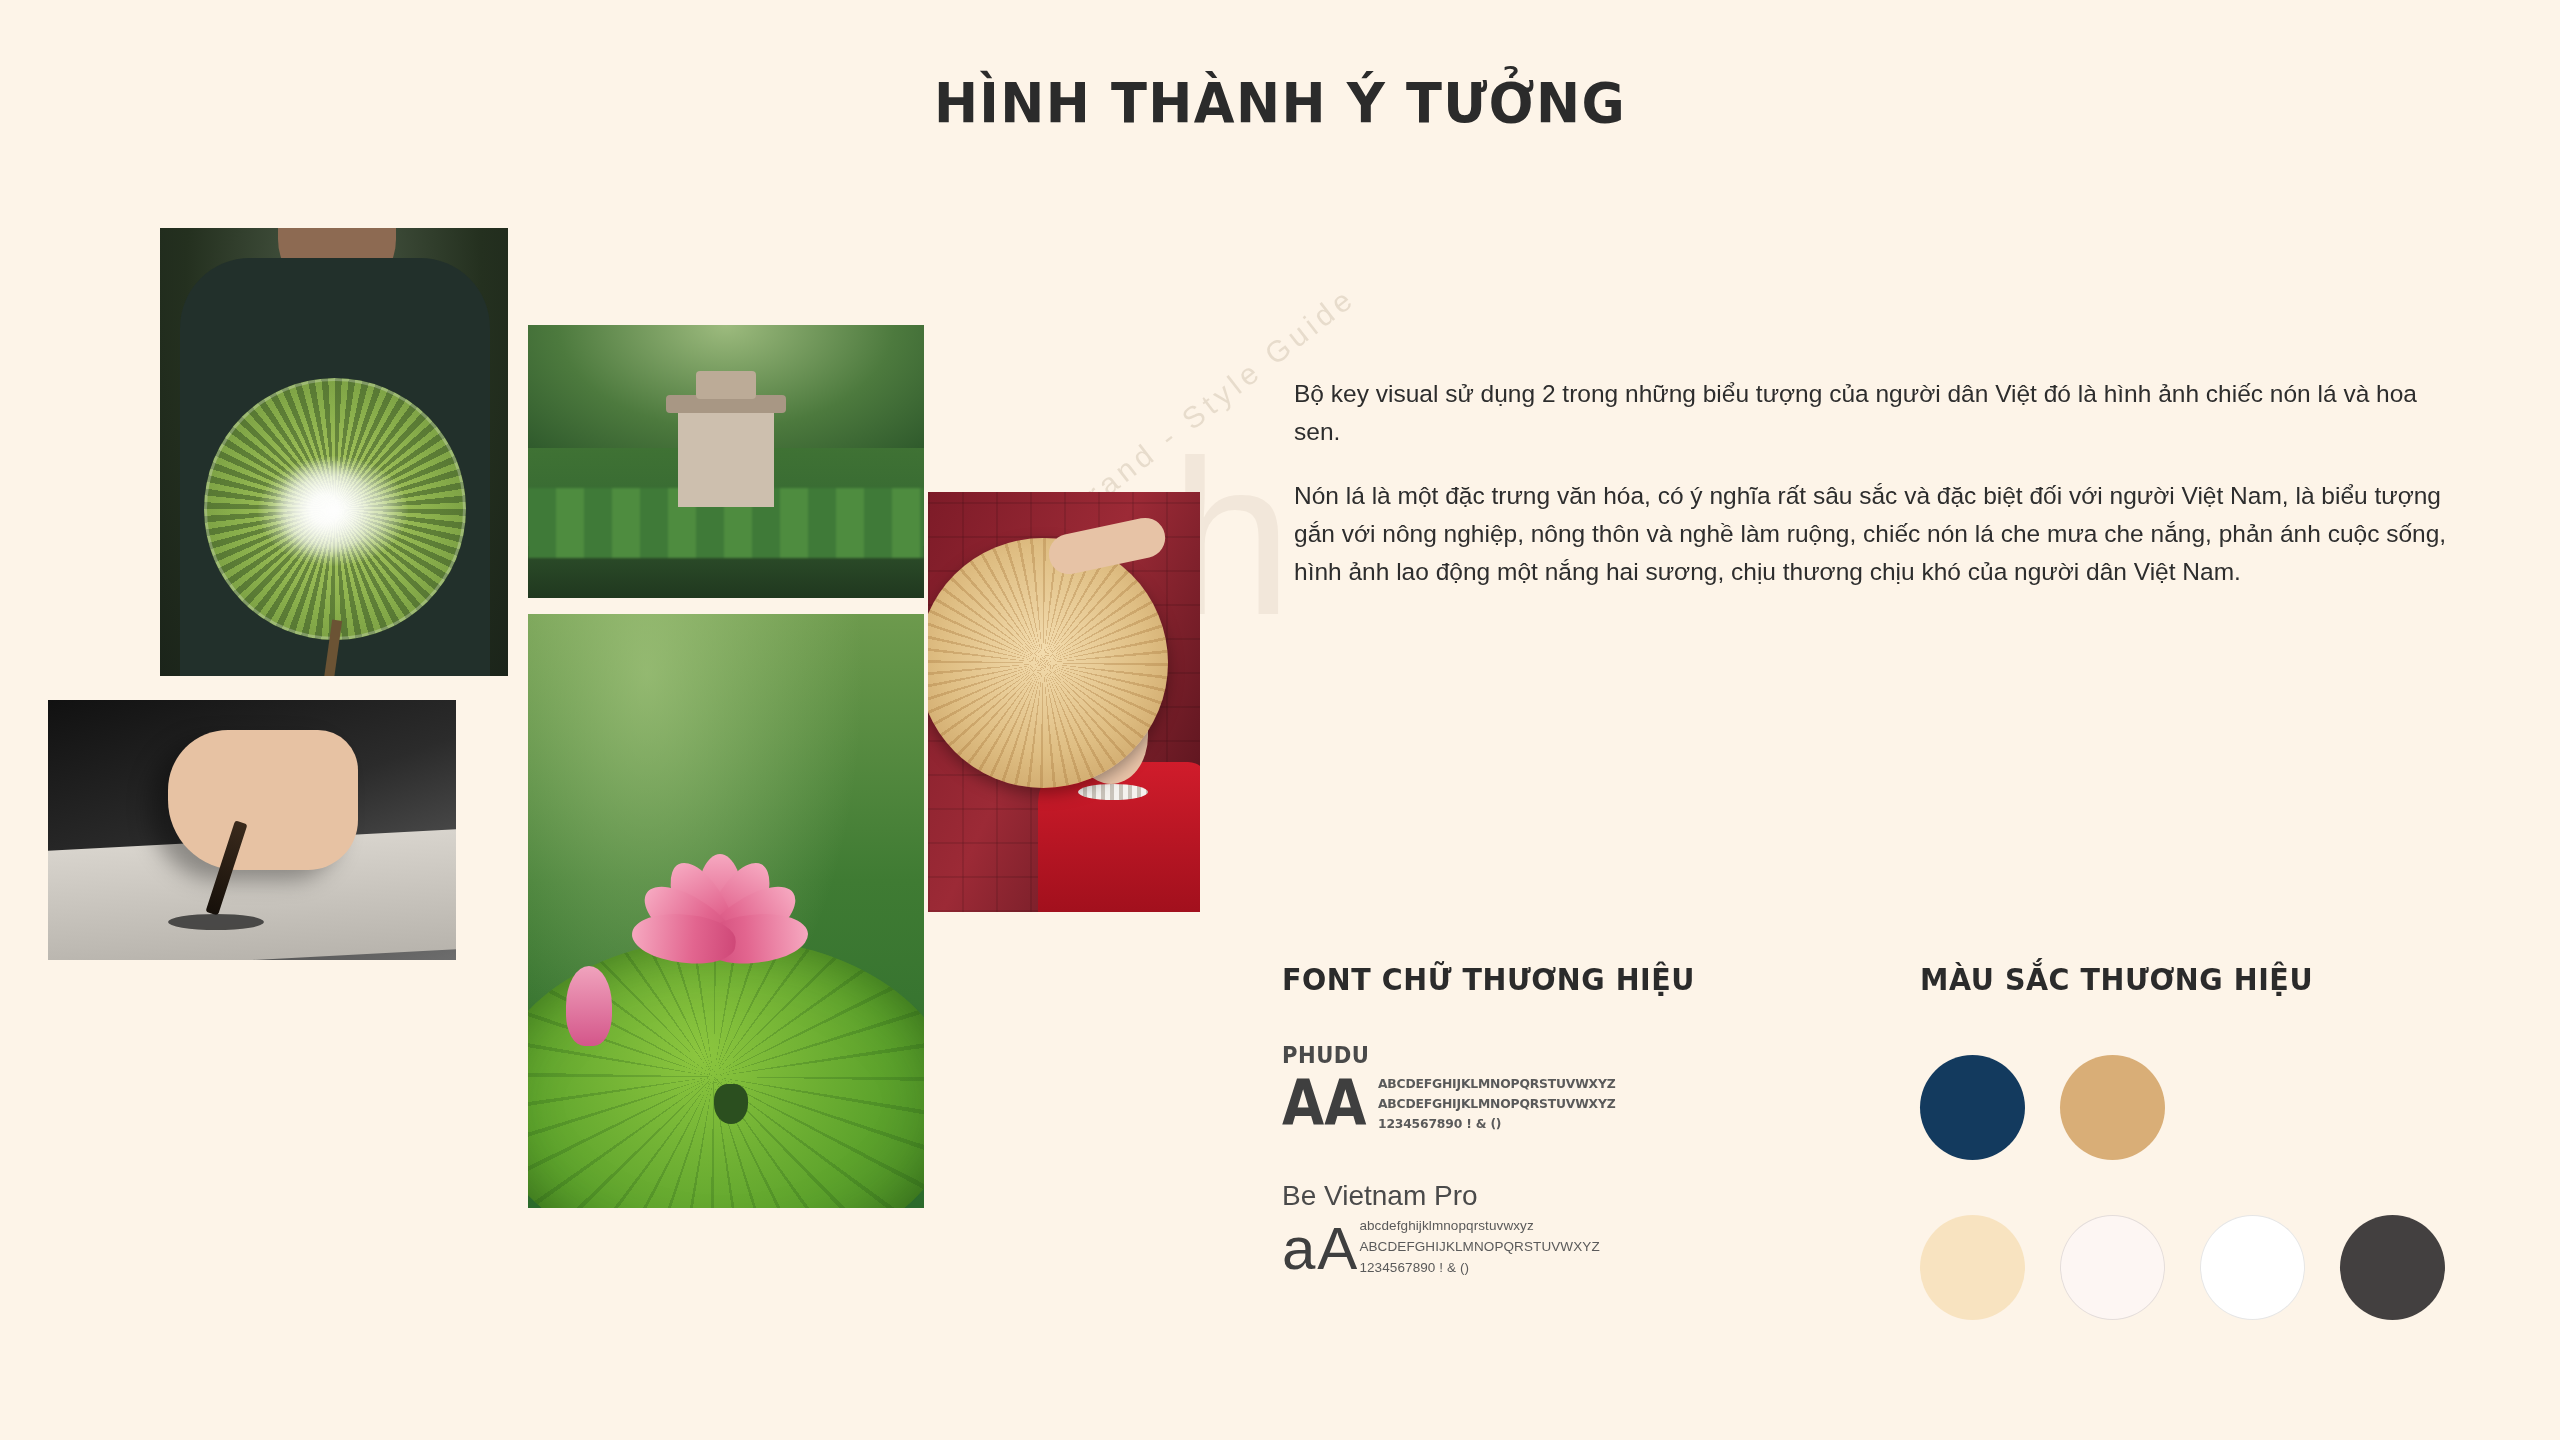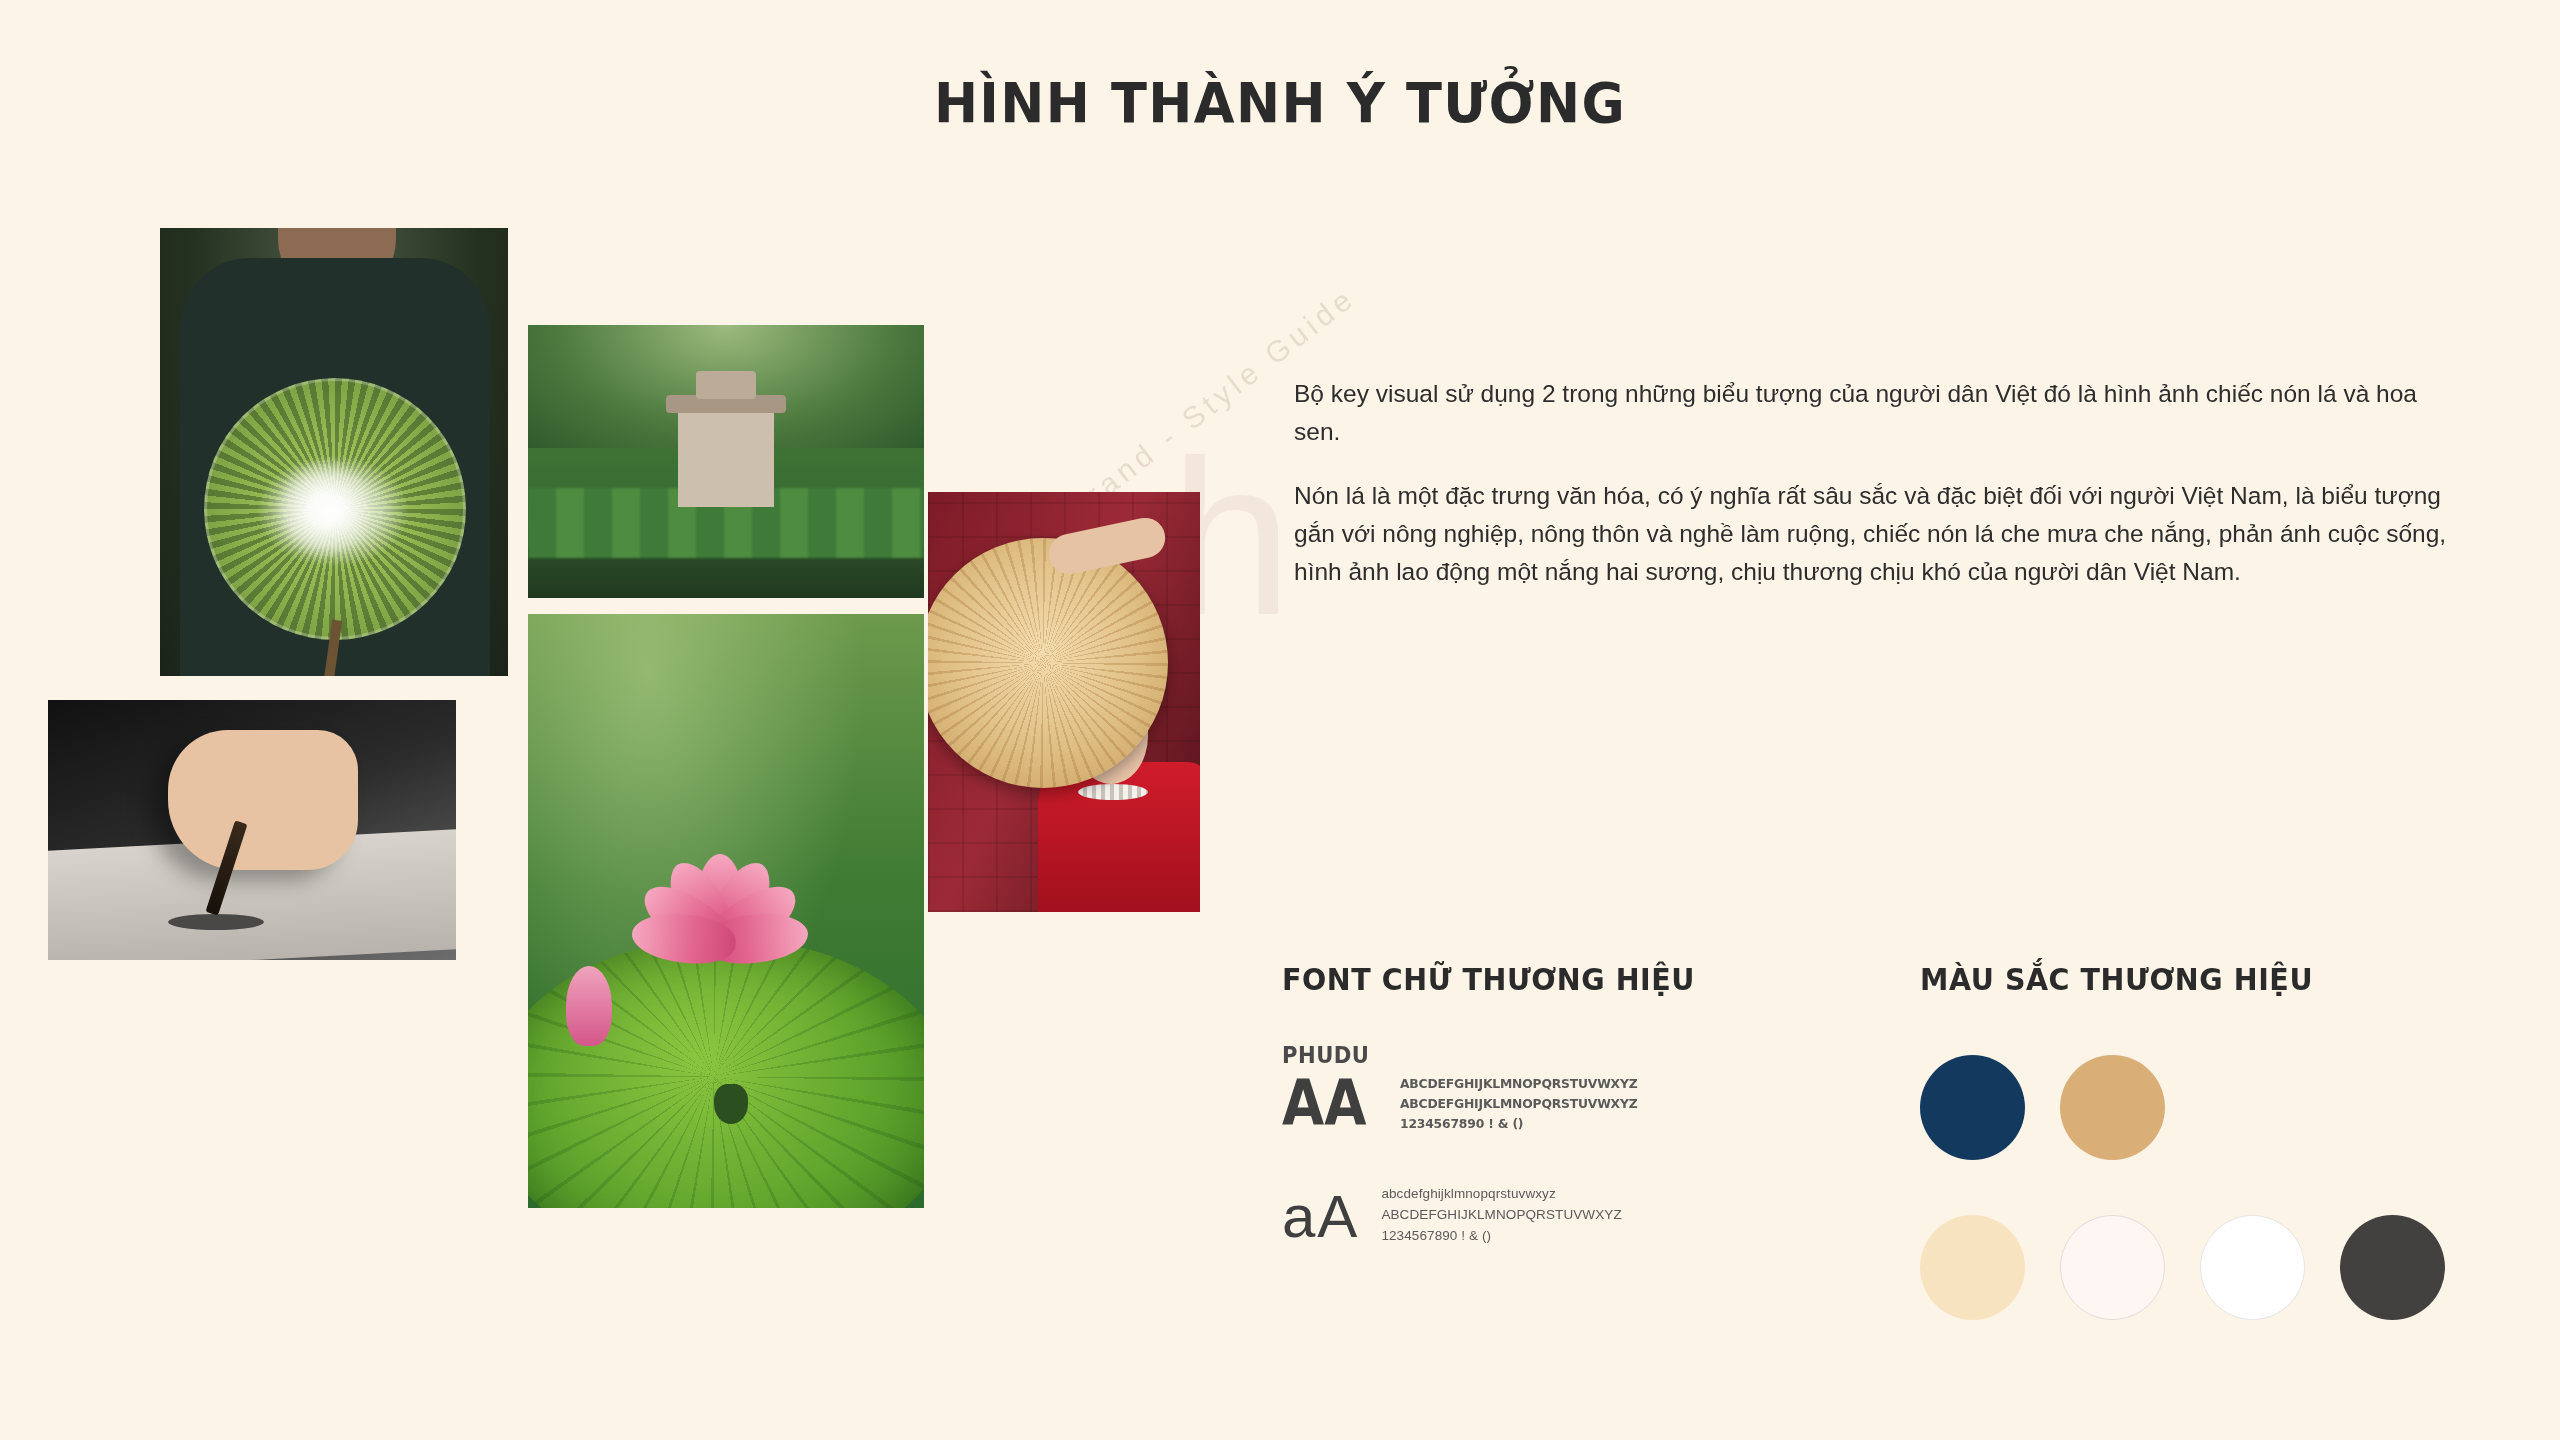--- a/index.html
+++ b/index.html
@@ -300,21 +300,20 @@
     transform-origin: left center;
   }
   .font-name-bvp {
     font-family: "Liberation Sans", sans-serif;
     font-size: 28px;
     color: #4a4a4a;
   }
   .specimen-row {
     display: flex;
     align-items: flex-end;
-    gap: 22px;
     margin-top: 4px;
   }
   .big-letters-phudu {
     font-family: "DejaVu Sans", sans-serif;
     font-weight: bold;
     font-size: 62px;
     line-height: 1;
     color: #3f3f3f;
     transform: scaleX(0.88);
     transform-origin: left bottom;
@@ -440,20 +439,21 @@
       <div class="big-letters-phudu">AA</div>
       <div class="charset charset-phudu">
         <div>ABCDEFGHIJKLMNOPQRSTUVWXYZ</div>
         <div>ABCDEFGHIJKLMNOPQRSTUVWXYZ</div>
         <div>1234567890 ! &amp; ()</div>
       </div>
     </div>
   </div>
 
   <div class="font-block" id="font-block-bvp">
+    <div class="font-name-bvp">Be Vietnam Pro</div>
     <div class="specimen-row">
       <div class="big-letters-bvp">aA</div>
       <div class="charset charset-bvp">
         <div>abcdefghijklmnopqrstuvwxyz</div>
         <div>ABCDEFGHIJKLMNOPQRSTUVWXYZ</div>
         <div>1234567890 ! &amp; ()</div>
       </div>
     </div>
   </div>
 

